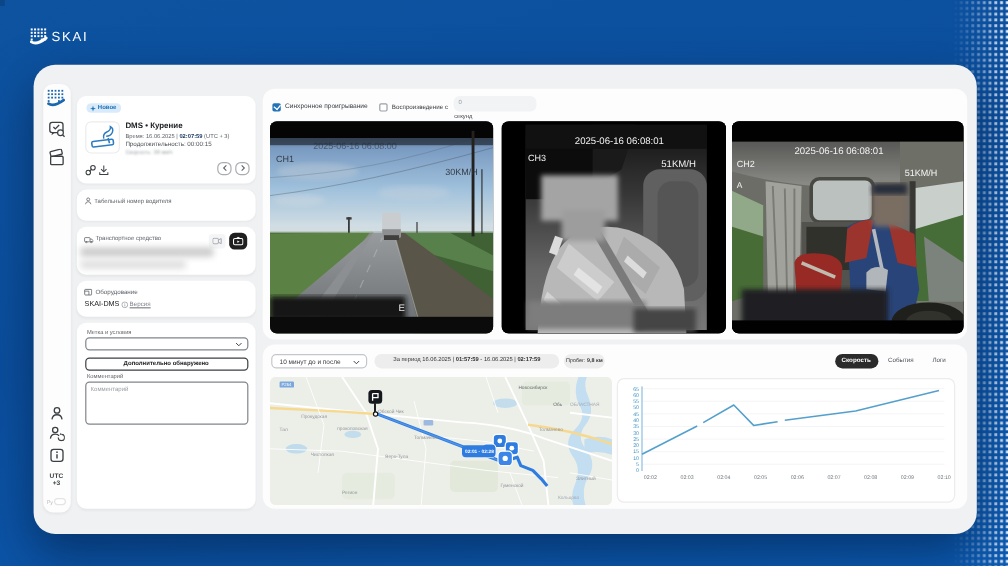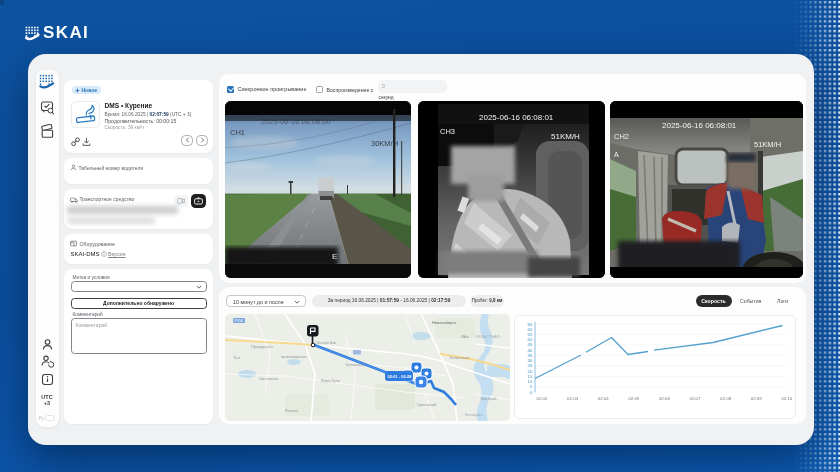--- a/index.html
+++ b/index.html
@@ -1,18 +1,18 @@
 <!DOCTYPE html>
 <html><head><meta charset="utf-8"><style>
 *{margin:0;padding:0;box-sizing:border-box}
 html,body{width:840px;height:472px;overflow:hidden}
 body{font-family:"Liberation Sans",sans-serif;background:linear-gradient(165deg,#0d53a0 0%,#0b4f9e 45%,#0c5cb4 100%);position:relative}
 
 .brand{position:absolute;left:25px;top:23px;display:flex;align-items:center}
-.brand .txt{color:#fff;font-weight:bold;font-size:17px;letter-spacing:1.4px;margin-left:3px}
+.brand .txt{color:#fff;font-weight:normal;font-size:11px;letter-spacing:1.4px;margin-left:3px}
 .cornersq{position:absolute;left:0;top:0;width:4px;height:5px;background:#0b4787}
 
 #dots{position:absolute;right:0;top:0;width:46px;height:472px}
 
 .card{position:absolute;left:27.5px;top:54px;width:786px;height:391px;background:#f0f1f2;border-radius:18px;box-shadow:0 16px 40px rgba(2,20,50,.5)}
 .sidebar{position:absolute;left:8px;top:16px;width:23px;height:357px;background:#fdfdfd;border-radius:8px;box-shadow:0 1px 3px rgba(0,0,0,.07)}
 .sidebar svg{display:block;margin:0 auto}
 .white{background:#fff;border-radius:8px;position:absolute;left:36px;width:149px;box-shadow:0 1px 2px rgba(0,0,0,.04)}
 .vpanel{position:absolute;left:191px;top:20px;width:587.5px;height:208.5px;background:#fdfdfe;border-radius:10px}
 .bpanel{position:absolute;left:191px;top:233px;width:587.5px;height:137px;background:#fdfdfe;border-radius:10px}

